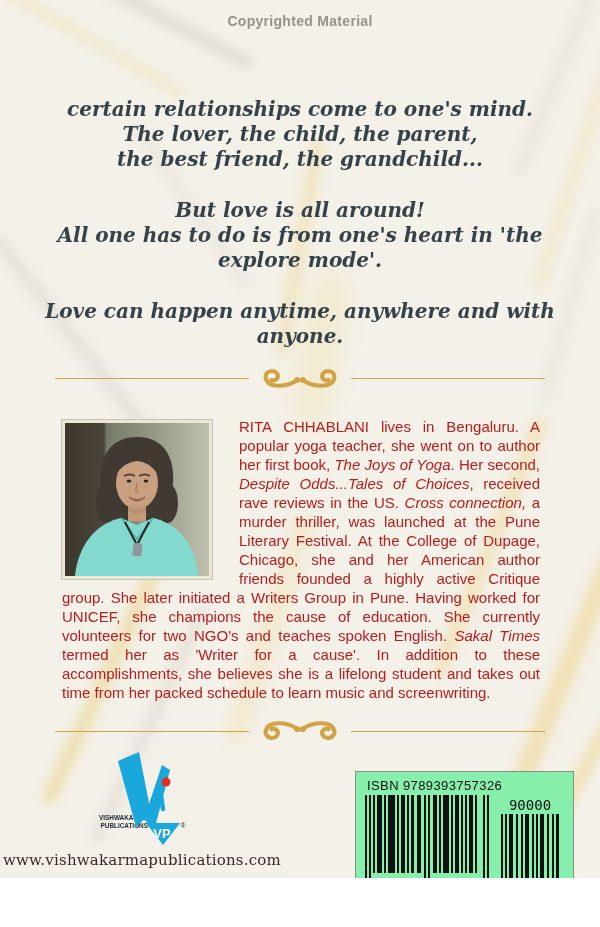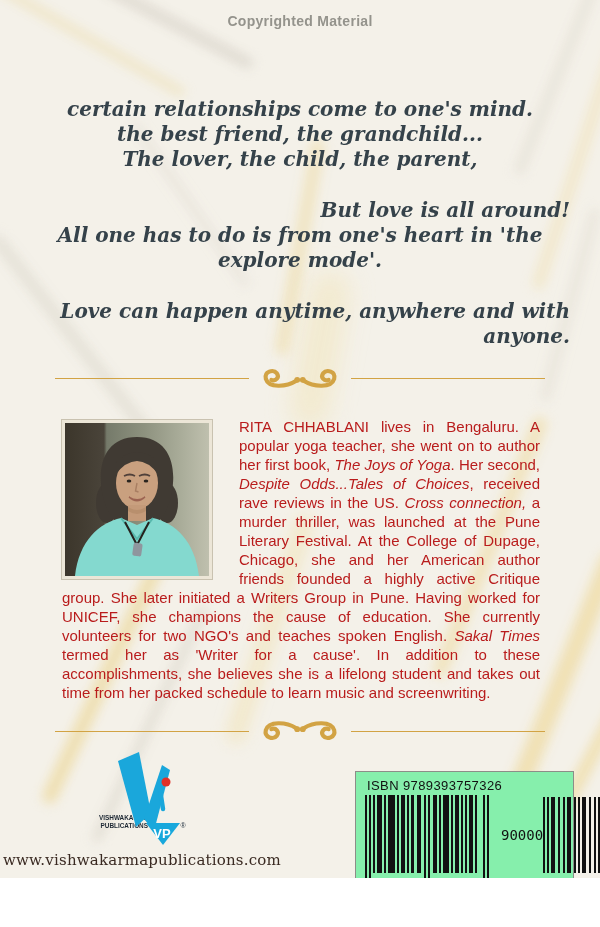--- a/index.html
+++ b/index.html
@@ -17,21 +17,21 @@
   }
   .wm-top{top:13px;}
   .wm-bottom{top:893px;z-index:5;}
 
   .quote{
     position:absolute;top:97px;left:30px;width:540px;
     text-align:center;font-family:"DejaVu Serif",serif;
     font-style:italic;font-weight:600;font-size:20px;line-height:25px;
     color:#35424a;
   }
-  .quote .gap{margin-top:26px;text-align:right;}
+  .quote .gap{margin-top:26px;}
 
   .divider{
     position:absolute;left:55px;width:490px;height:26px;
     display:flex;align-items:center;gap:12px;
   }
   .d1{top:365px;}
   .d2{top:718px;}
   .dline{flex:1;height:0;border-top:1.5px solid #d2a344;}
   .ornament{flex:0 0 auto;}
 
@@ -65,21 +65,21 @@
     background:#86efac;border:1px solid #8d8d88;box-sizing:border-box;
     padding:4px 7px 0 9px;z-index:3;
   }
   .isbn-label{font-size:13px;color:#111;letter-spacing:.4px;margin:2px 0 2px 2px;}
   .bars-row{display:flex;align-items:flex-start;gap:12px;}
   .main-code{display:flex;flex-direction:column;align-items:center;}
   .main-digits{
     font-family:"DejaVu Sans Mono",monospace;font-size:13px;color:#111;
     width:124px;display:flex;justify-content:space-between;margin-top:1px;
   }
-  .supp-code{display:flex;flex-direction:row;align-items:center;margin-top:2px;}
+  .supp-code{display:flex;flex-direction:column;align-items:center;margin-top:2px;}
   .supp-label{font-family:"DejaVu Sans Mono",monospace;font-size:14px;color:#111;margin-bottom:1px;}
 </style>
 </head>
 <body>
 
 <div class="page">
 
   <div class="vein" style="left:-30px;top:-10px;width:300px;height:10px;transform:rotate(28deg);background:rgba(203,197,186,.55);"></div>
   <div class="vein" style="left:-40px;top:30px;width:240px;height:8px;transform:rotate(30deg);background:rgba(230,206,130,.38);"></div>
   <div class="vein" style="left:90px;top:200px;width:200px;height:8px;transform:rotate(55deg);background:rgba(206,200,188,.3);"></div>
@@ -95,22 +95,22 @@
   <div class="vein" style="left:380px;top:700px;width:340px;height:20px;transform:rotate(112deg);background:rgba(235,205,115,.45);"></div>
   <div class="vein" style="left:430px;top:810px;width:260px;height:12px;transform:rotate(118deg);background:rgba(236,206,115,.5);"></div>
   <div class="vein" style="left:240px;top:330px;width:160px;height:40px;transform:rotate(100deg);background:rgba(240,220,150,.3);filter:blur(12px);"></div>
 
   <div class="layer">
 
     <div class="watermark wm-top">Copyrighted Material</div>
 
     <div class="quote">
       <div>certain relationships come to one's mind.</div>
+      <div>The lover, the child, the parent,</div>
       <div>the best friend, the grandchild...</div>
-      <div>The lover, the child, the parent,</div>
       <div class="gap">But love is all around!</div>
       <div>All one has to do is from one's heart in 'the explore mode'.</div>
       <div class="gap">Love can happen anytime, anywhere and with anyone.</div>
     </div>
 
     <div class="divider d1">
       <span class="dline"></span>
       <svg class="ornament" width="78" height="24" viewBox="0 0 84 26">
         <g fill="none" stroke="#d2a344" stroke-width="4.5" stroke-linecap="round">
           <path d="M38,16 C27,23 8,24 5,14 C3,6 13,3 17,8 C20,12 16,17 11,15"></path>

